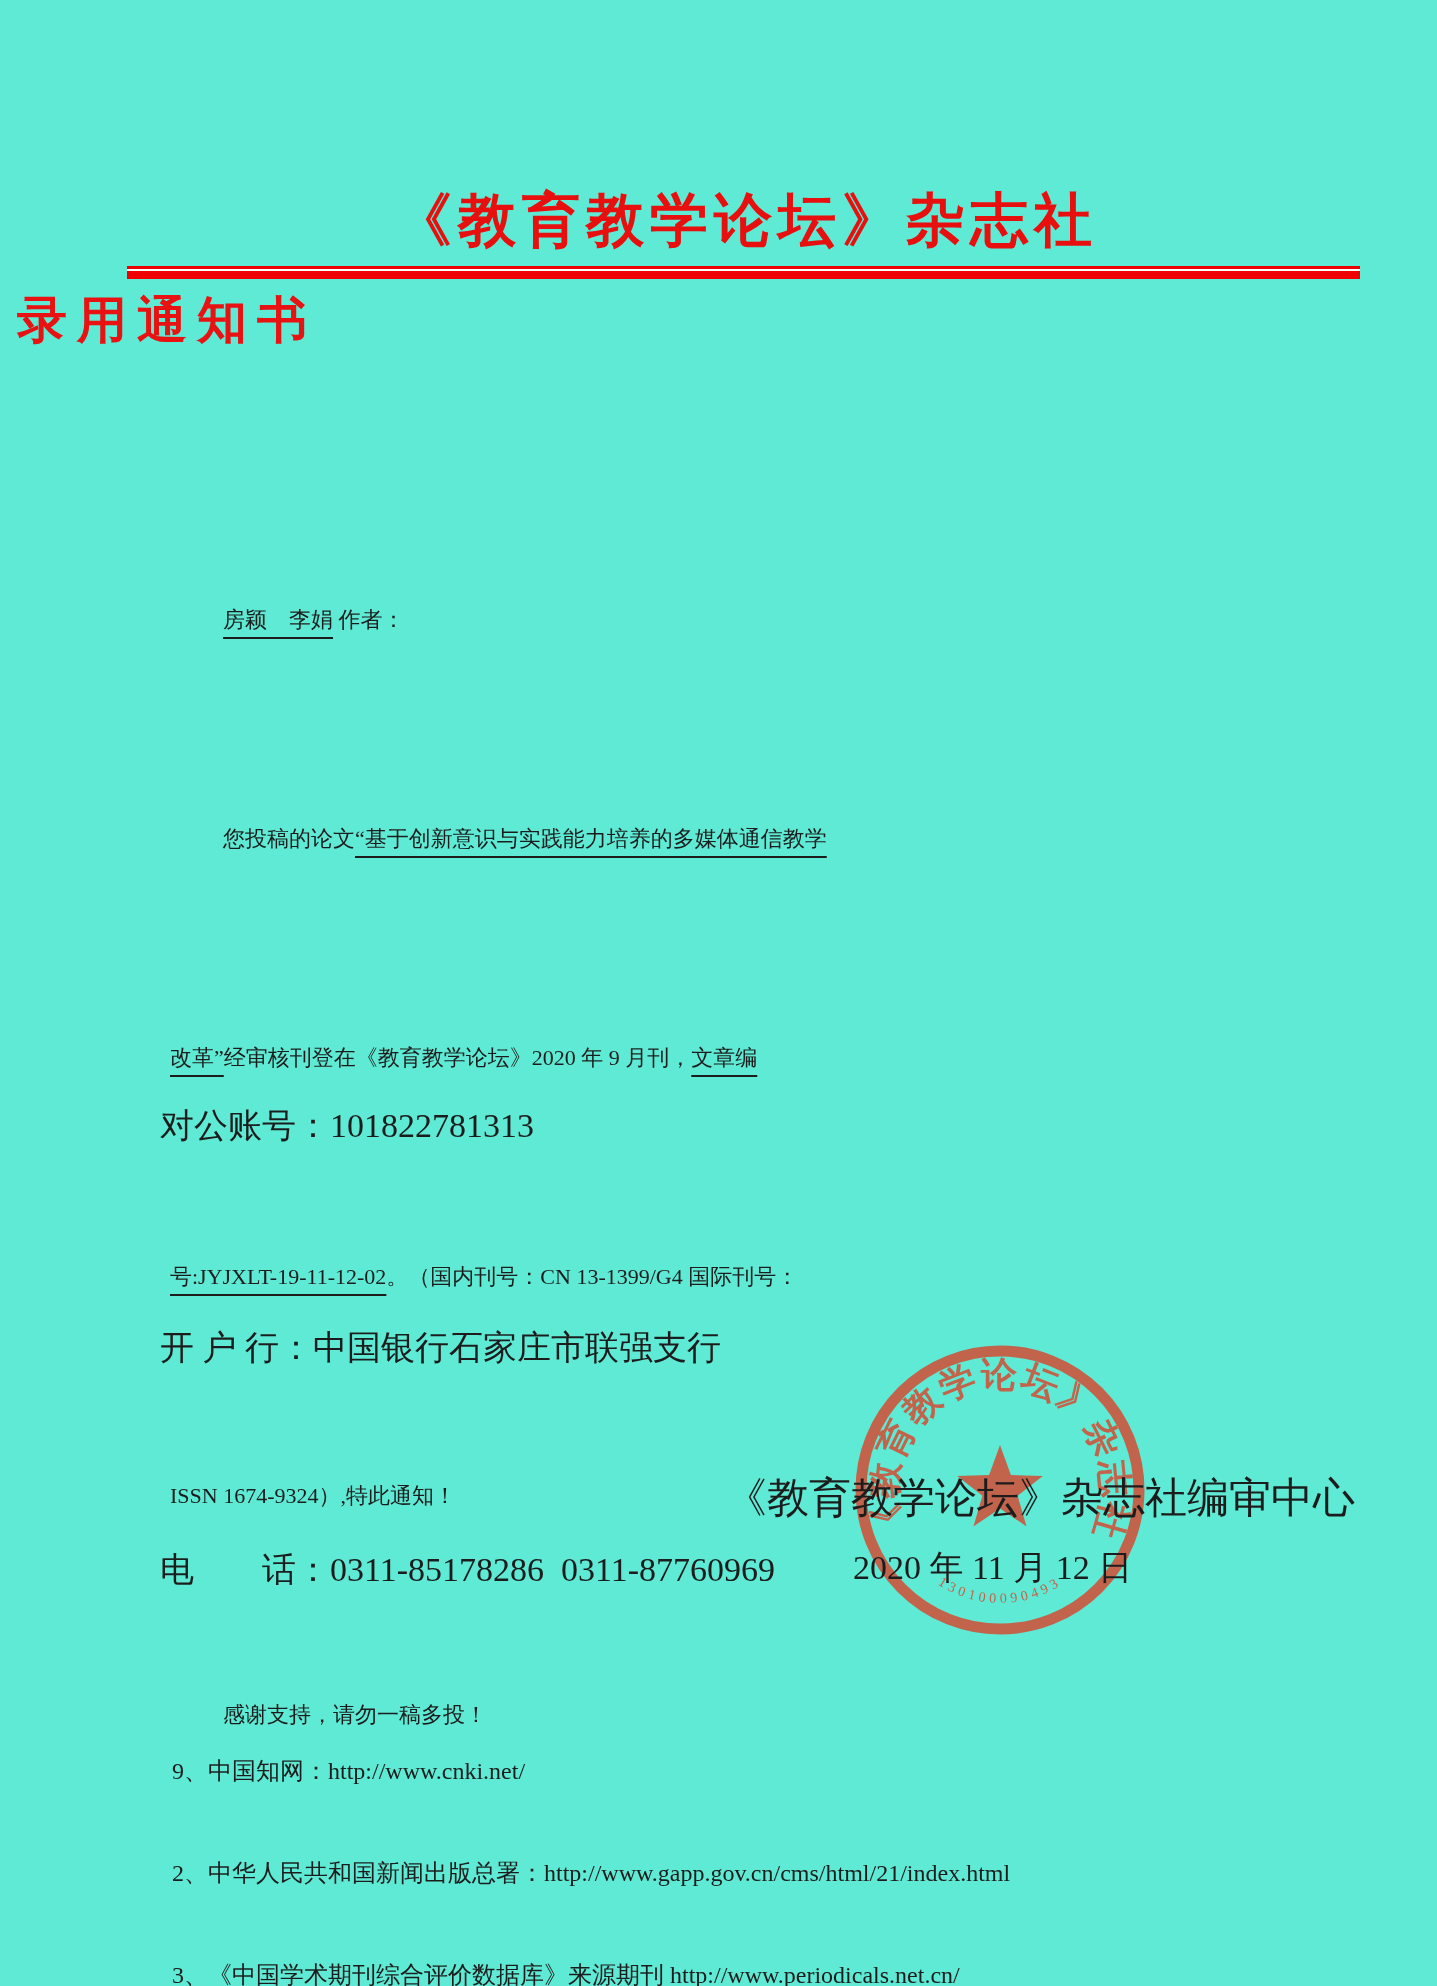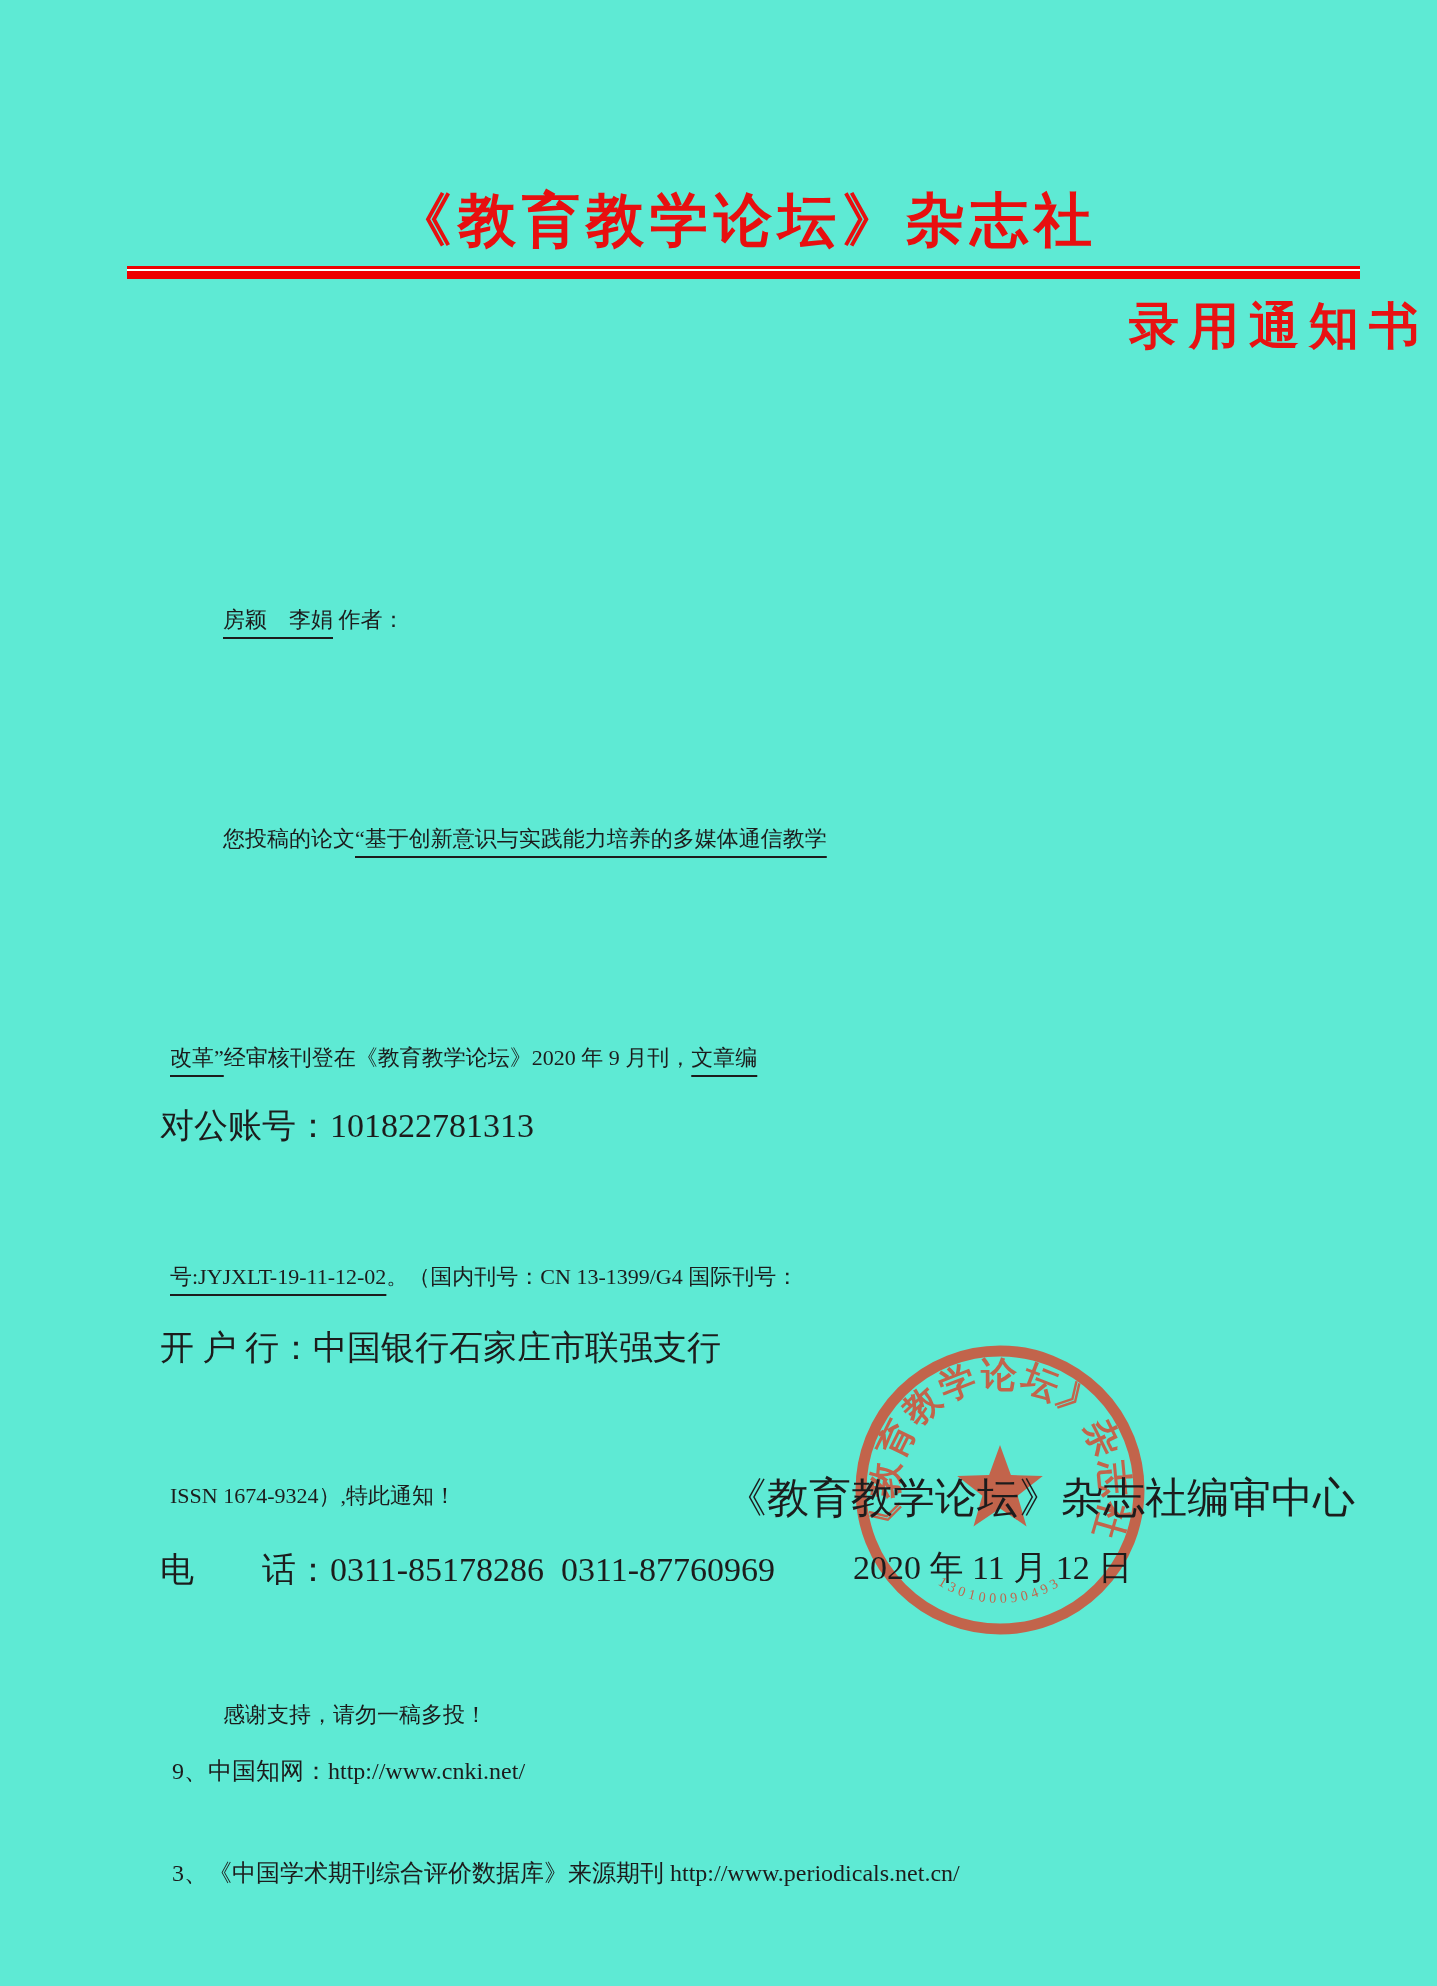--- a/index.html
+++ b/index.html
@@ -18,21 +18,21 @@
     margin:0;text-align:center;
     font-size:58px;line-height:70px;font-weight:bold;
     color:#e80f0f;letter-spacing:6px;
   }
   .rule{position:absolute;top:266px;left:127px;width:1233px;}
   .rule-thin{height:3px;background:#ee0000;}
   .rule-gap{height:2px;background:#ffffff;}
   .rule-thick{height:8px;background:#ee0000;}
   .subtitle{
     position:absolute;top:288px;left:15px;right:0;
-    margin:8px;text-align:right;
+    margin:2px;text-align:left;
     font-size:50px;line-height:60px;font-weight:bold;
     color:#e81212;letter-spacing:10px;
   }
   
   .letter{
     position:absolute;top:437px;left:170px;right:140px;
     font-size:22px;line-height:73px;
     white-space:pre-wrap;
   }
   .line{margin:0;}
@@ -113,17 +113,18 @@
     <text font-size="14" letter-spacing="4" fill="#d9472e" text-anchor="middle" font-family="Liberation Serif, DejaVu Serif, serif">
       <textPath href="#sealBottom" startOffset="50%">130100090493</textPath>
     </text>
   </svg>
 
   <div class="sig-org">《教育教学论坛》杂志社编审中心</div>
   <div class="sig-date">2020 年 11 月 12 日</div>
 
   <div class="footer">
     <p>9、中国知网：http://www.cnki.net/</p>
+    <p>2、中华人民共和国新闻出版总署：http://www.gapp.gov.cn/cms/html/21/index.html</p>
     <p>3、《中国学术期刊综合评价数据库》来源期刊 http://www.periodicals.net.cn/</p>
     
   </div>
 
 </div>
 
 </body></html>

